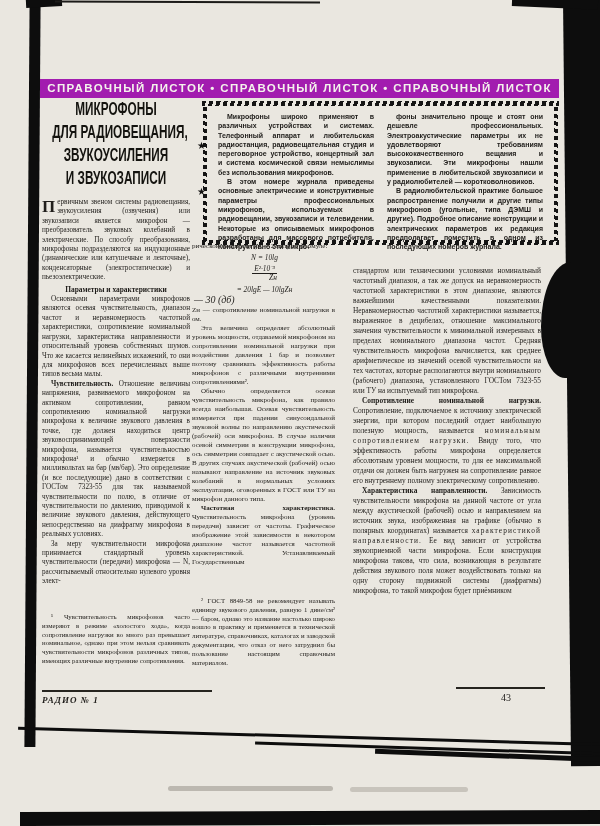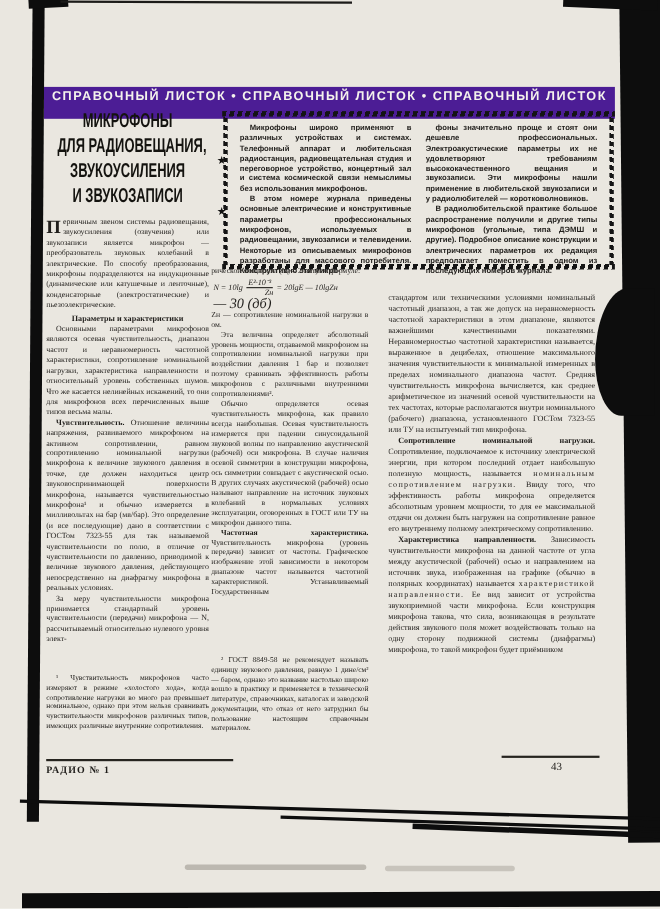--- a/index.html
+++ b/index.html
@@ -14,21 +14,21 @@
   .art-topline{left:55px;top:1px;width:265px;height:2px;background:#1c1b19;transform:rotate(.2deg);}
   .art-topR{left:512px;top:-3px;width:86px;height:11px;transform:rotate(2.5deg);}
   .art-str1{left:18px;top:735px;width:592px;height:2.5px;transform:rotate(1.6deg);}
   .art-str2{left:255px;top:747px;width:355px;height:3px;transform:rotate(1.8deg);}
   .art-str3{left:375px;top:753px;width:235px;height:5px;transform:rotate(2.1deg);}
   .art-bottom{left:20px;top:811px;width:585px;height:14px;transform:rotate(-.2deg);}
   .smudge{position:absolute;height:5px;border-radius:3px;}
   .smudge1{left:168px;top:786px;width:165px;background:#bcb8b0;}
   .smudge2{left:350px;top:787px;width:118px;background:#c8c4bc;}
   
-  .banner{position:absolute;left:40px;top:79px;width:519px;height:29px;background:#4c1d95;
+  .banner{position:absolute;left:40px;top:79px;width:519px;height:19px;background:#a21caf;
           color:#f4f2ec;font-family:"Liberation Sans",sans-serif;font-weight:bold;
           font-size:11.5px;letter-spacing:1.4px;text-align:center;line-height:19px;white-space:nowrap;}
   
   .title{position:absolute;left:40px;top:101px;width:152px;text-align:center;}
   .title .tl{font-family:"Liberation Sans",sans-serif;font-weight:bold;font-size:14px;
              transform:scale(.84,1.3);transform-origin:50% 50%;margin-bottom:6.5px;white-space:nowrap;color:#14130f;}
   
   .intro{position:absolute;left:204px;top:102px;width:353px;height:142px;}
   .rope{position:absolute;left:-2px;right:-2px;height:5px;
         background:repeating-linear-gradient(105deg,#141414 0 4px,rgba(0,0,0,0) 4px 7px);}
@@ -50,29 +50,29 @@
   .colM{left:192px;top:242px;width:143px;height:352px;font-size:7px;line-height:9px;}
   .colR{left:353px;top:242px;width:188px;height:440px;font-size:7.4px;line-height:10px;margin-top:24px;}
   .dropcap{float:left;font-size:17px;line-height:15px;font-weight:bold;padding:1px 2px 0 0;}
   .colL h4{margin:2px 0 1px 0;font-size:7.4px;text-align:center;font-weight:bold;}
   .fnote{position:absolute;font-size:6.8px;line-height:8.8px;text-align:justify;}
   .fnote p{margin:0;text-indent:9px;}
   .fnL{left:42px;top:613px;width:148px;}
   .fnM{left:192px;top:597px;width:143px;}
   .sperr{letter-spacing:1.1px;}
   
-  .formula{display:flex;align-items:center;gap:3px;font-style:italic;margin:2px 0 0 2px;font-size:7.4px;}
+  .formula{display:flex;align-items:center;gap:3px;font-style:italic;margin:2px 0 0 2px;font-size:7.4px;flex-direction:column;}
   .frac{display:inline-flex;flex-direction:column;align-items:flex-end;line-height:1.05;}
   .frac .num{border-bottom:1px solid #201e1b;padding:0 2px;}
-  .formula-tail{font-style:italic;margin:1px 0 2px 2px;font-size:13px;}
+  .formula-tail{font-style:italic;margin:1px 0 2px 2px;font-size:10px;}
   
   .rule{position:absolute;height:1.5px;background:#26241f;}
   .ruleL{left:42px;top:690px;width:170px;}
   .ruleR{left:456px;top:687px;width:89px;}
-  .journal{position:absolute;left:42px;top:695px;font-weight:bold;
+  .journal{position:absolute;left:42px;top:695px;font-weight:bold;font-style:italic;
            font-size:9px;letter-spacing:1px;text-align:center;}
   .pageno{position:absolute;left:501px;top:692px;font-size:10px;}
 </style>
 </head>
 <body>
 
 <div class="stage">
 
   <div class="art art-left"></div>
   <div class="art art-right"></div>

